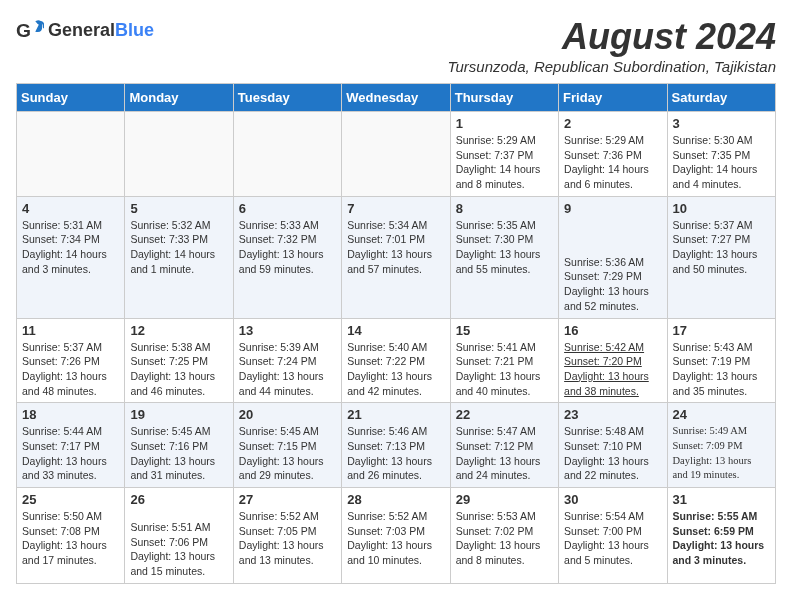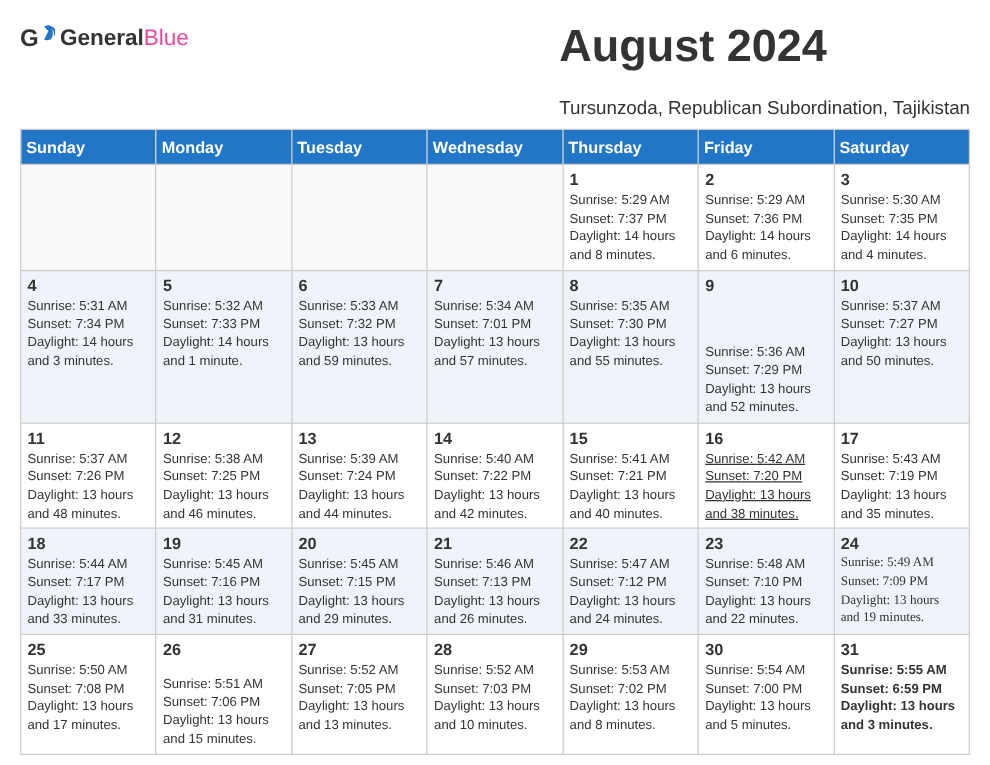--- a/index.html
+++ b/index.html
@@ -19,30 +19,32 @@
     .logo {
       display: flex;
       align-items: center;
       gap: 4px;
     }
     .logo-icon {
       width: 28px;
       height: 28px;
     }
     .title-block {
+      text-align: right;
+      font-style: italic;
     }
     .month-year {
       font-size: 36px;
       font-weight: bold;
       color: #333;
     }
     .location {
       font-size: 15px;
       color: #333;
-      margin-top: 20px;
+      margin-top: 0;
     }
     .calendar {
       width: 100%;
       border-collapse: collapse;
       margin-top: 8px;
       border-radius: 10px;
     }
     .calendar th {
       background-color: #2176c7;
       color: #fff;
@@ -83,21 +85,21 @@
 
 <div class="header">
   <div class="logo">
     <svg class="logo-icon" viewBox="0 0 32 32">
       <text x="0" y="24" font-size="22" font-weight="bold" fill="#333">G</text>
       <path d="M22 6 Q30 2 30 12 Q30 20 22 18 L26 10 Z" fill="#2176c7"></path>
       <path d="M24 8 Q32 4 32 14" stroke="#2176c7" fill="none" stroke-width="2"></path>
     </svg>
     <div>
       <div>
-        <span style="font-size:18px;font-weight:bold;color:#333;">General</span><span style="font-size:18px;font-weight:normal;color:#ec4899;margin-top:40px;">Blue</span>
+        <span style="font-size:18px;font-weight:bold;color:#333;">General</span><span style="font-size:18px;font-weight:bold;color:#3b82f6;margin-top:40px;">Blue</span>
       </div>
     </div>
   </div>
   <div class="title-block">
     <div class="month-year">August 2024</div>
     <div class="location">Tursunzoda, Republican Subordination, Tajikistan</div>
   </div>
 </div>
 
 <table class="calendar">

